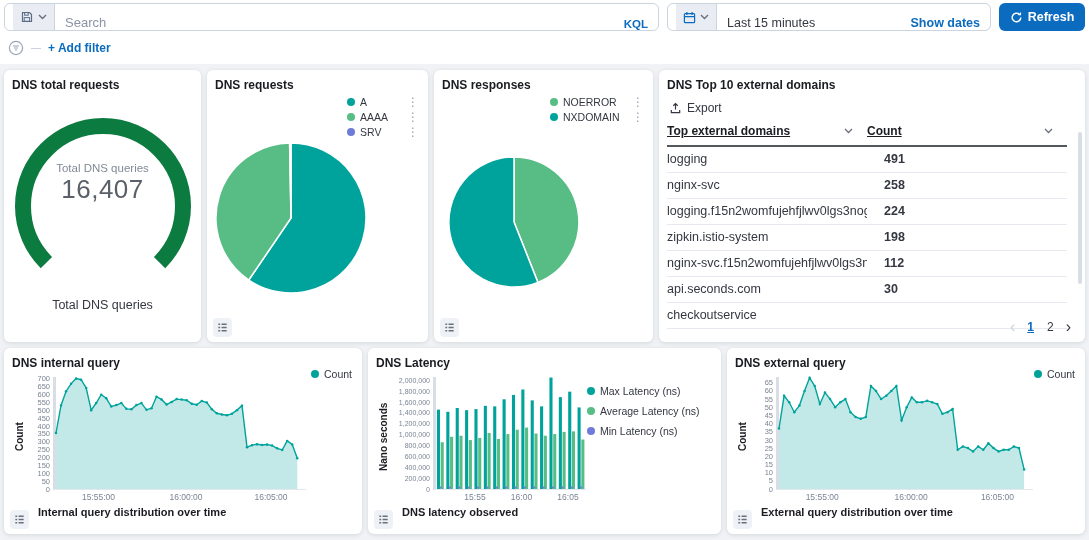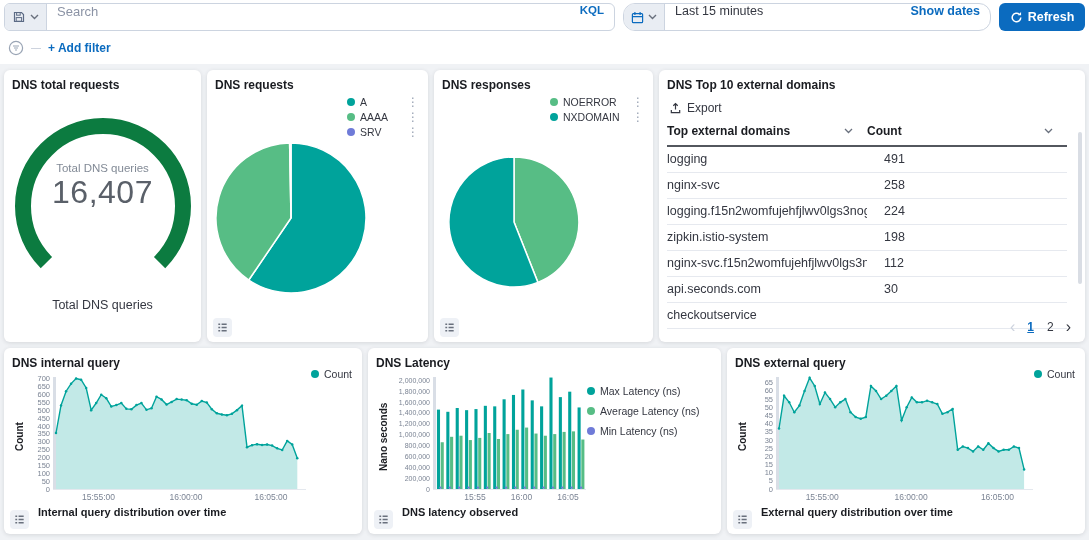--- a/index.html
+++ b/index.html
@@ -1,30 +1,30 @@
 <!DOCTYPE html>
 <html><head>
 <meta charset="utf-8">
 <style>
   * { box-sizing: border-box; margin: 0; padding: 0; }
   html,body { width:1089px; height:540px; overflow:hidden;
     font-family:"Liberation Sans","DejaVu Sans",sans-serif; background:#f0f2f5; }
 
   
   .topbar { display:flex; align-items:center; gap:8px; padding:3px 4px; background:#fff; }
-  .ctl { display:flex; align-items:flex-start; height:28px; border:1px solid #ccd4e0;
-         border-radius:6px; background:#fff; overflow:hidden; }
+  .ctl { display:flex; align-items:flex-end; height:28px; border:1px solid #ccd4e0;
+         border-radius:6px; background:#fff; overflow:hidden;padding-left:8px; }
   .search-wrap { flex:1; }
   .seg { display:flex; align-items:center; gap:4px; background:#e9edf3; height:100%;
          padding:0 7px; border:none; border-right:1px solid #ccd4e0; cursor:pointer; }
   .search-input { flex:1; border:none; outline:none; font-size:13px; padding:0 10px;
          color:#343741; font-family:inherit; }
   .search-input::placeholder { color:#8b93a5; }
   .kql { font-size:11.5px; font-weight:700; color:#0b6bbf; padding:0 10px; cursor:pointer; }
-  .date-wrap { width:368px;border-radius:12px; }
+  .date-wrap { width:324px; }
   .daterange { font-size:12.5px; color:#343741; padding:0 10px; flex:1; cursor:pointer; }
   .showdates { font-size:12.5px; font-weight:600; color:#0b6bbf; padding:0 10px; cursor:pointer; }
   .refresh { width:86px; height:28px; background:#0b6bbf; color:#fff; border:none;
          border-radius:6px; font-weight:700; font-size:12.5px; display:flex; align-items:center;
          justify-content:center; gap:5px; cursor:pointer; font-family:Liberation Sans, sans-serif; }
 
   .filterbar { display:flex; align-items:center; gap:7px; padding:6px 8px 8px; background:#fff; }
   .dash { width:10px; height:1px; background:#cdd3de; }
   .addfilter { color:#0b6bbf; font-size:12px; font-weight:700; cursor:pointer; text-decoration:none; }
 
@@ -45,21 +45,21 @@
   .lgmenu { margin-left:auto; color:#98a2b3; font-size:12px; line-height:1; cursor:pointer; }
   .p-requests .lg { top:26px; right:9px; width:72px; }
   .p-responses .lg { top:26px; right:9px; width:94px; }
   .lg-col { position:static; width:126px; padding-top:14px; gap:8px; flex:0 0 auto; }
   .lg-area { top:20px; right:10px; }
 
   
   .gauge-svg { display:block; margin:26px auto 0; }
   .gauge-center { position:absolute; top:92px; left:0; width:100%; text-align:center; }
   .gauge-center .cap { font-size:11.5px; color:#828a96; }
-  .gauge-center .val { font-size:32px; color:#5a6069; letter-spacing:.5px; }
+  .gauge-center .val { font-size:26px; color:#5a6069; letter-spacing:.5px; }
   .gauge-caption { position:absolute; bottom:30px; width:100%; left:0; text-align:center;
                    font-size:12.5px; color:#343741; }
 
   
   .pie-svg { display:block; }
   .p-requests .pie-svg { margin:50px 0 0 0; }
   .p-responses .pie-svg { margin:64px 0 0 6px; }
 
   
   .chart-row { display:flex; align-items:stretch; margin-top:1px; }
@@ -69,29 +69,29 @@
             padding-left:26px; }
   .xtitle-lat { padding-right:128px; }
   .legend-toggle { position:absolute; left:6px; bottom:5px; width:19px; height:19px; border:none;
             border-radius:4px; background:#eef1f6; display:flex; align-items:center;
             justify-content:center; cursor:pointer; }
 
   
   .export { display:flex; align-items:center; gap:5px; background:none; border:none;
             font-size:12px; color:#343741; margin:9px 0 3px 2px; cursor:pointer; font-family:inherit; }
   .thead { display:flex; border-bottom:2px solid #53575e; padding:6px 0 7px; font-weight:700;
-            font-size:12px; color:#1a1c21; margin-right:10px; }
+            font-size:12px; color:#1a1c21; margin-right:10px;text-decoration:underline; }
   .th { display:flex; align-items:center; cursor:pointer; }
   .th .sortchev { margin-left:auto; margin-right:14px; }
   .th1 { flex:0 0 50%; }
   .th2 { flex:1; }
   .trow { display:flex; border-bottom:1px solid #e6e9ef; padding:5px 0 6px; font-size:12.5px;
           color:#343741; margin-right:10px;gap:17px; }
   .td1 { flex:0 0 50%; white-space:nowrap; overflow:hidden; padding-right:10px; }
-  .td2 { flex:1; }
+  .td2 { flex:1;font-weight:bold; }
   .tscroll { position:absolute; right:3px; top:62px; width:4px; height:152px; background:#d9dde4;
           border-radius:2px; cursor:pointer; }
   .pager { position:absolute; right:10px; bottom:6px; display:flex; align-items:center; gap:3px; }
   .pgbtn { border:none; background:none; font-size:16px; color:#343741; cursor:pointer;
           padding:0 4px; line-height:1; font-family:inherit; }
   .pgbtn.disabled { color:#cdd3de; }
   .pgnum { border:none; background:none; font-size:12px; color:#343741; padding:2px 5px;
           cursor:pointer; font-family:inherit; }
   .pgnum.active { color:#0b6bbf; font-weight:700; text-decoration:underline; }
 

